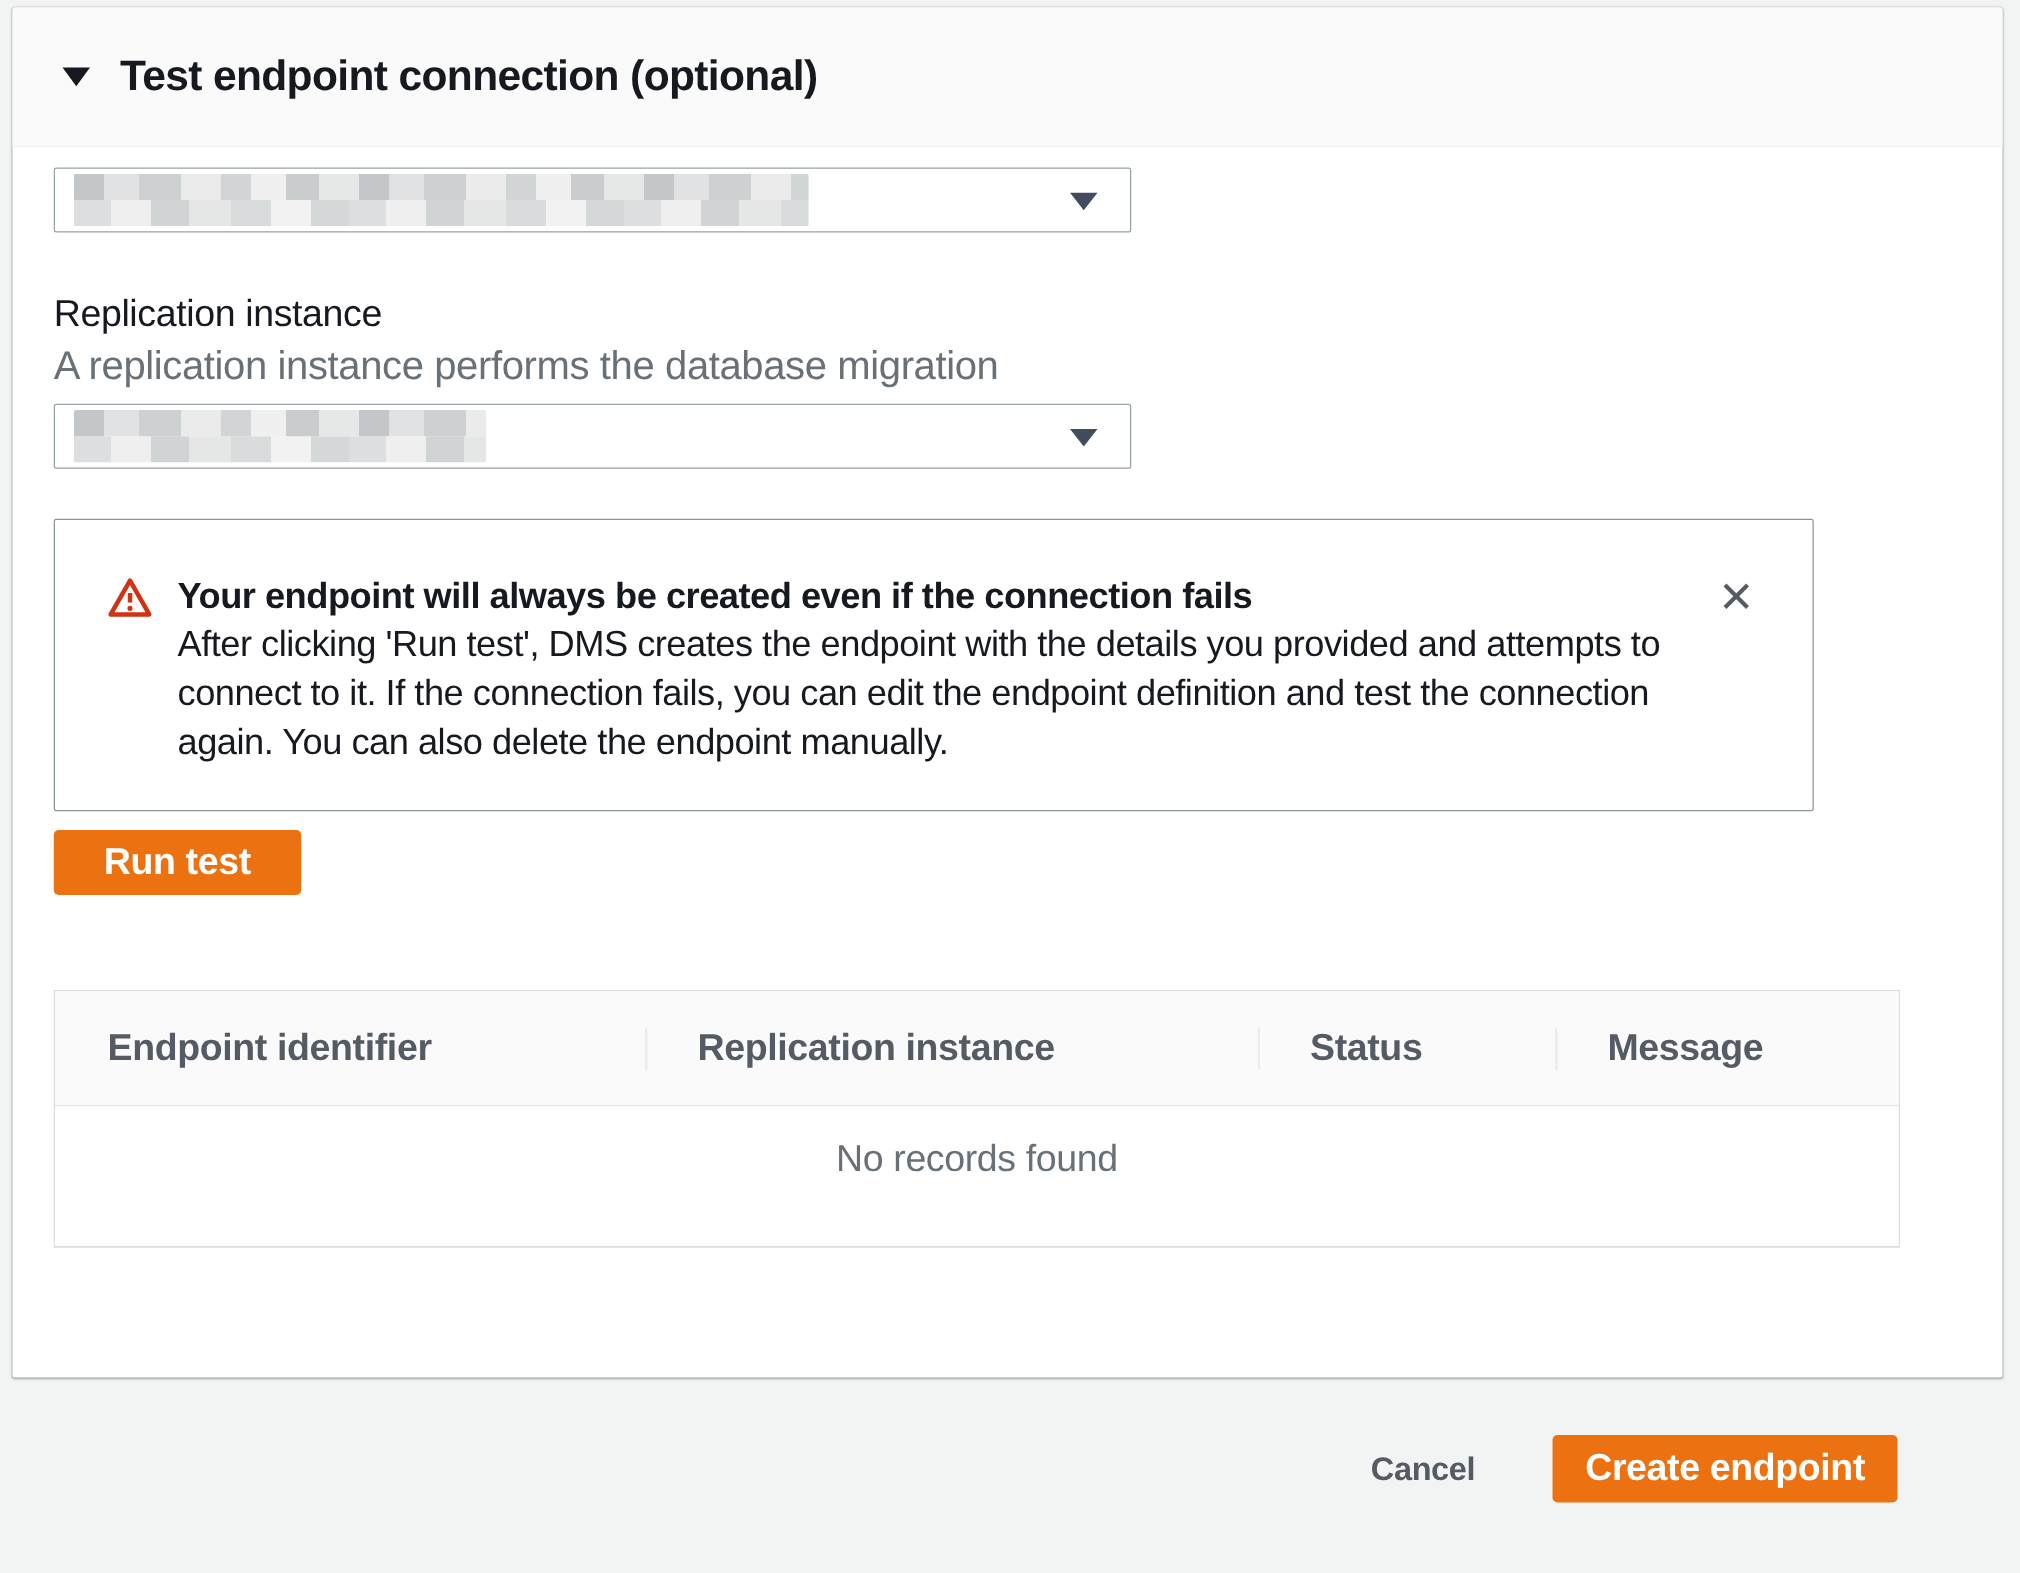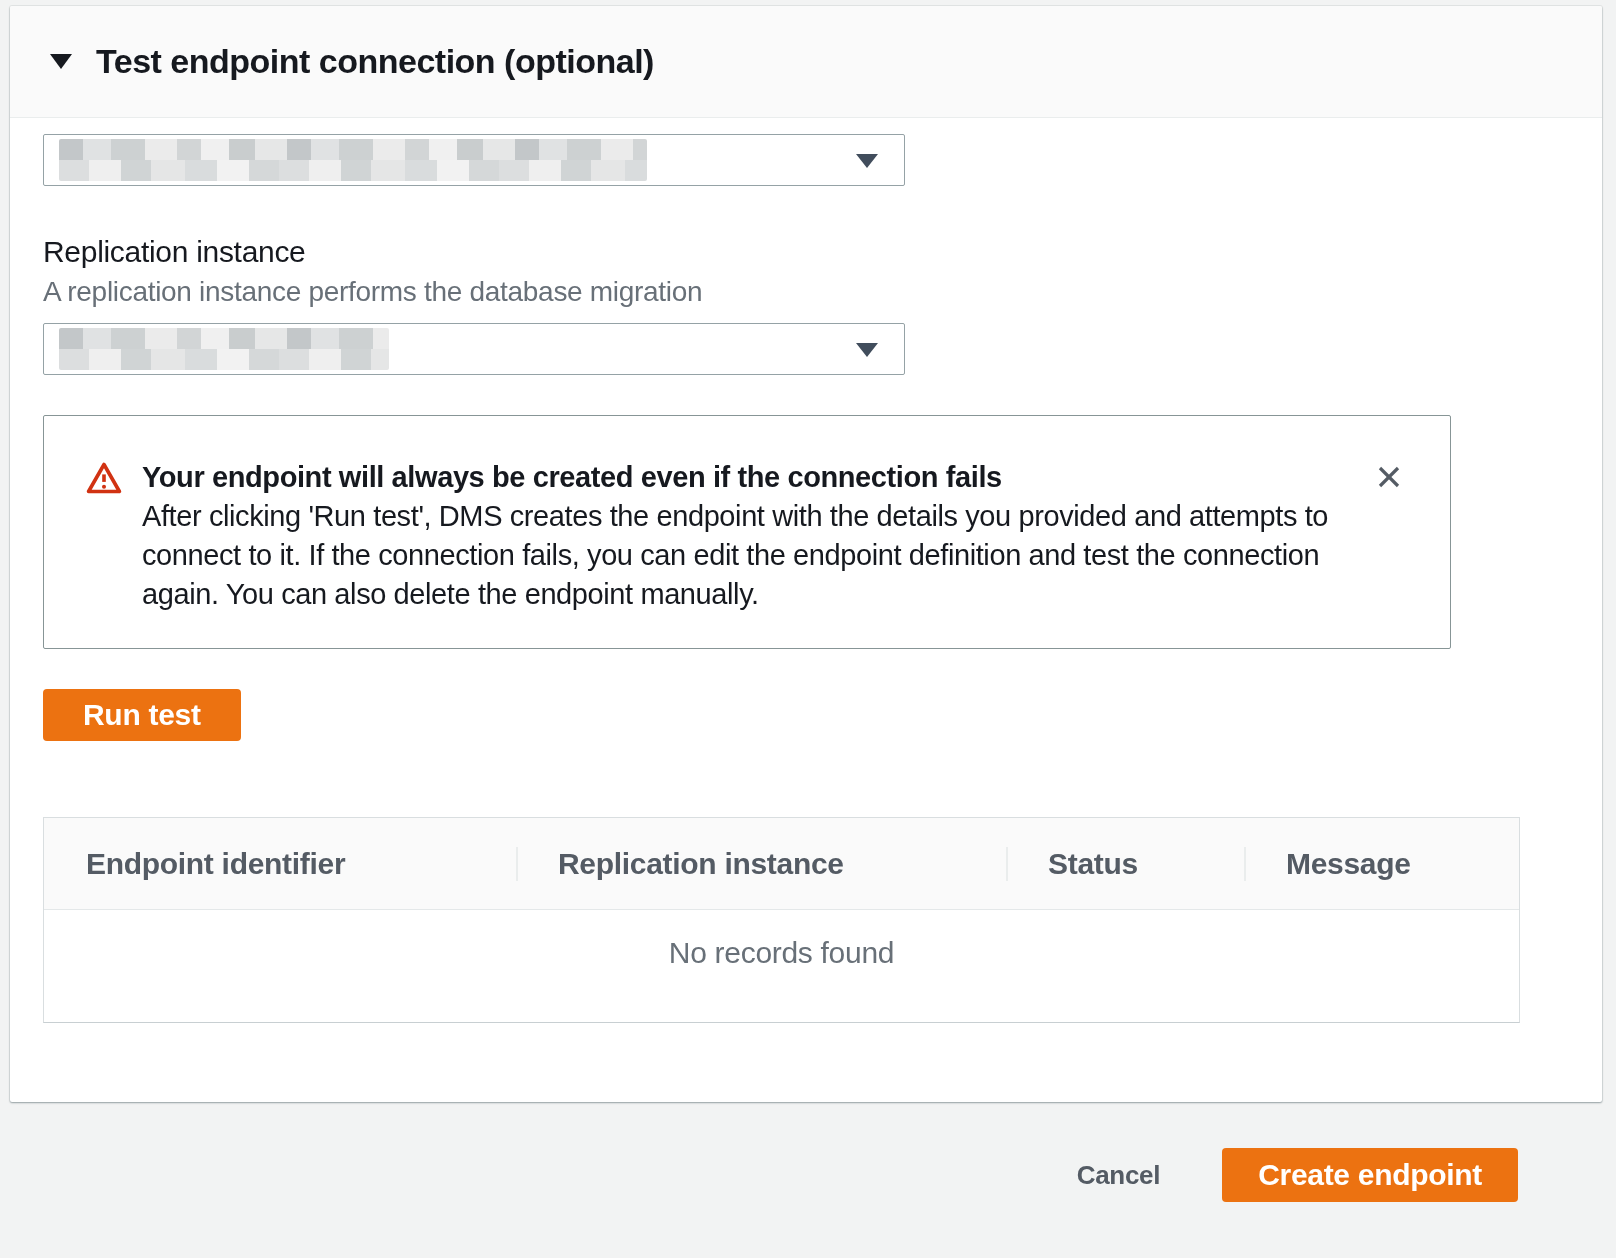--- a/index.html
+++ b/index.html
@@ -38,21 +38,21 @@
   }
   .panel-title {
     font-size: 34px; font-weight: 700; color: #16191f; letter-spacing: -0.5px;
   }
   .panel-body { padding: 0 39px 0 33px; }
 
   
   .field-label { font-size: 30px; color: #16191f; line-height: 36px; }
   .label-vpc { margin-top: 30px; }
   .label-repl { margin-top: 48px; }
-  .field-desc { font-size: 28px; color: #687078; line-height: 34px; margin-top: 5px; }
+  .field-desc { font-size: 32px; color: #687078; line-height: 34px; margin-top: 5px; }
   .select {
     position: relative;
     width: 862px; height: 52px;
     margin-top: 16px;
     background: #fff;
     border: 1px solid #95a2a6;
     border-radius: 2px;
     cursor: pointer;
   }
   .select-repl { margin-top: 14px; }
@@ -102,21 +102,21 @@
   
   .btn {
     display: inline-block;
     border: none; cursor: pointer;
     font-family: "Liberation Sans", sans-serif;
     font-size: 30px; font-weight: 700;
     border-radius: 4px;
     letter-spacing: -0.3px;
   }
   .btn-primary { background: #ec7211; color: #ffffff; }
-  .btn-run { margin-top: 40px; height: 52px; padding: 0 40px; }
+  .btn-run { margin-top: 15px; height: 52px; padding: 0 40px; }
 
   
   .tbl {
     margin-top: 76px;
     width: 1477px;
     background: #fff;
     border: 1px solid #d9dee0;
     border-bottom-color: #c8cfd2;
   }
   .tbl-head {
@@ -151,21 +151,21 @@
     position: absolute; top: 1148px; right: 98px;
     display: flex; align-items: center;
     height: 54px;
   }
   .btn-cancel {
     background: none; border: none; cursor: pointer;
     font-family: "Liberation Sans", sans-serif;
     font-size: 26px; font-weight: 700; color: #545b64;
     letter-spacing: -0.3px;
   }
-  .btn-create { height: 54px; padding: 0 36px; margin-left: 62px; }
+  .btn-create { height: 54px; padding: 0 26px; margin-left: 62px; }
 </style>
 </head>
 <body>
 
 <div class="page">
 
   <div class="panel">
 
     <div class="panel-header">
       <span class="caret-collapse"></span>

